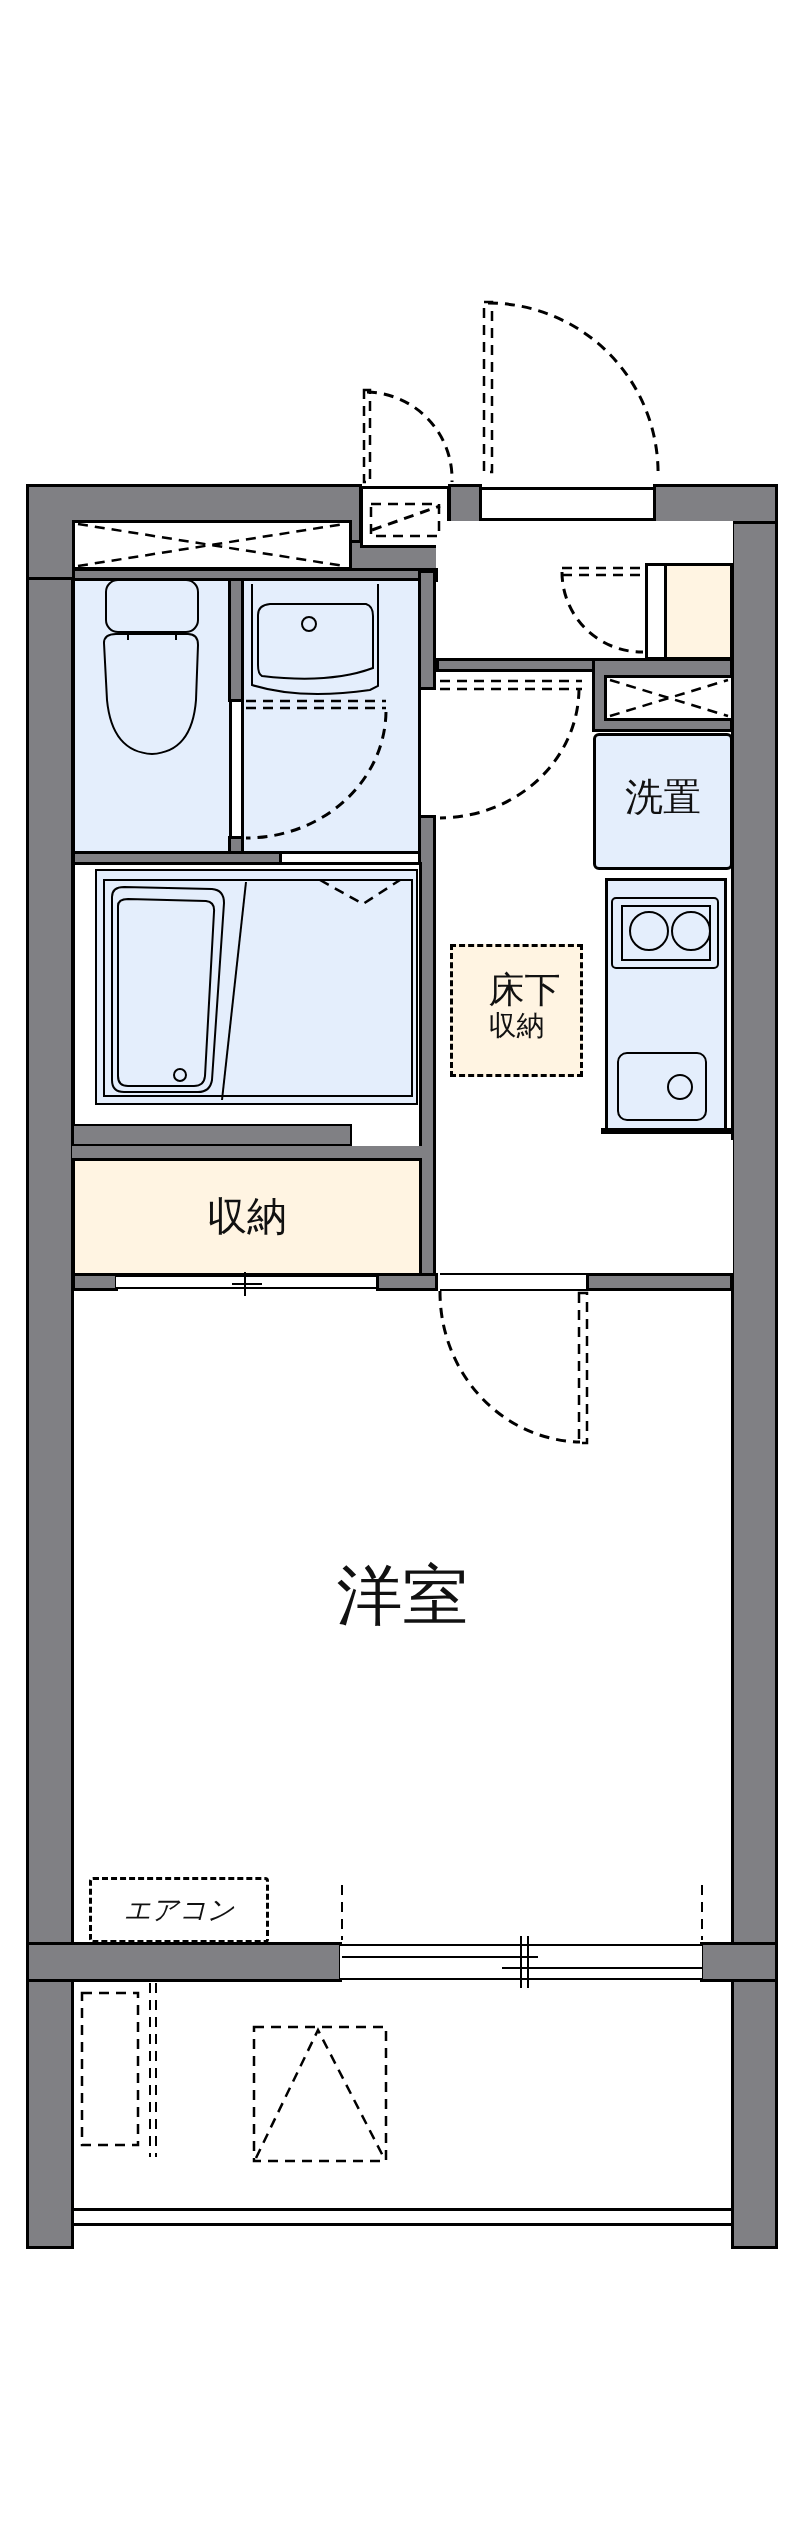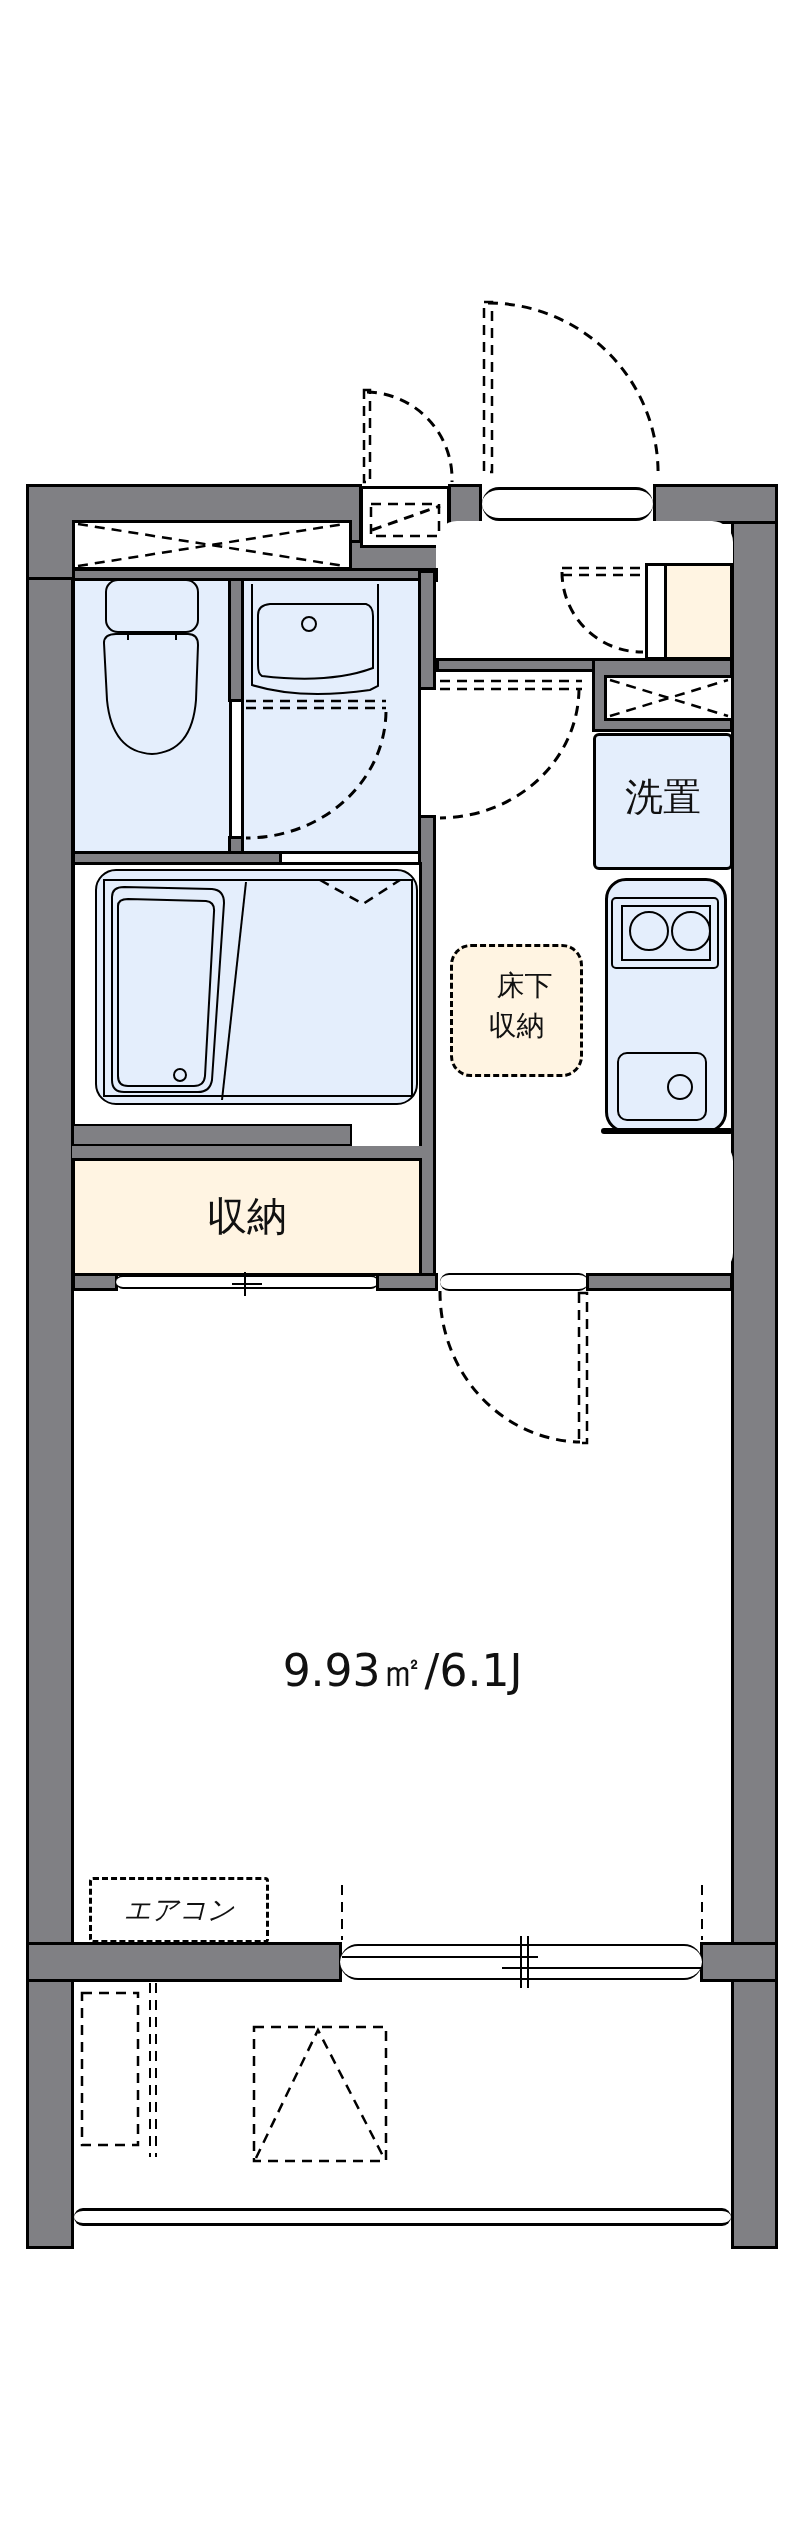--- a/index.html
+++ b/index.html
@@ -1,18 +1,18 @@
 <!DOCTYPE html>
 <html><head>
   <meta charset="utf-8">
   <style>
     html, body { margin: 0; padding: 0; background: #ffffff; }
     body { width: 800px; height: 2540px; position: relative; overflow: hidden;
            font-family: "DejaVu Sans", "Liberation Sans", sans-serif; }
-    .abs { position: absolute; box-sizing: border-box; border-radius: 21px; }
+    .abs { position: absolute; box-sizing: border-box; }
     .wall { position: absolute; background: #808084; border: 3px solid #000; box-sizing: border-box; }
     .room { position: absolute; box-sizing: border-box; border: 3px solid #000; }
     .blue { background: #E4EEFC; }
     .beige { background: #FFF4E2; }
     .white { background: #ffffff; }
     .label { position: absolute; color: #111; text-align: center; white-space: nowrap; line-height: 1; }
     svg.overlay { position: absolute; left: 0; top: 0; width: 800px; height: 2540px; pointer-events: none; }
   </style>
 </head>
 <body>
@@ -57,41 +57,41 @@
   <div class="abs blue" style="left:593px;top:733px;width:140px;height:137px;border:3px solid #000;border-radius:6px;"></div>
   <div class="label" style="left:593px;top:778px;width:140px;font-size:38px;">洗置</div>
 
   <div class="abs white" style="left:436px;top:672px;width:156px;height:602px;"></div>
   <div class="abs white" style="left:592px;top:1140px;width:141px;height:134px;"></div>
 
   <div class="abs blue" style="left:605px;top:878px;width:122px;height:255px;border:3px solid #000;"></div>
   <div class="abs" style="left:601px;top:1128px;width:132px;height:6px;background:#000;"></div>
 
   <div class="abs beige" style="left:450px;top:944px;width:133px;height:133px;border:3px dashed #000;"></div>
-  <div class="label" style="left:450px;top:972px;width:149px;font-size:28px;">床下</div>
+  <div class="label" style="left:450px;top:972px;width:149px;font-size:36px;">床下</div>
   <div class="label" style="left:450px;top:1012px;width:133px;font-size:28px;">収納</div>
 
   <div class="wall" style="left:72px;top:851px;width:210px;height:16px;"></div>
 
   <div class="room white" style="left:72px;top:862px;width:350px;height:290px;"></div>
   <div class="abs blue" style="left:95px;top:869px;width:323px;height:236px;border:2px solid #000;"></div>
   <div class="wall" style="left:72px;top:1124px;width:280px;height:22px;border-width:2px;"></div>
   <div class="wall" style="left:72px;top:1146px;width:350px;height:14px;border-width:0;"></div>
 
   <div class="room beige" style="left:72px;top:1158px;width:350px;height:118px;"></div>
   <div class="label" style="left:72px;top:1196px;width:350px;font-size:40px;">収納</div>
 
   <div class="wall" style="left:72px;top:1273px;width:46px;height:18px;"></div>
   <div class="abs white" style="left:116px;top:1275px;width:262px;height:14px;border-top:2px solid #000;border-bottom:2px solid #000;"></div>
   <div class="wall" style="left:376px;top:1273px;width:62px;height:18px;"></div>
   <div class="abs white" style="left:440px;top:1273px;width:148px;height:18px;border-top:2px solid #000;border-bottom:2px solid #000;"></div>
   <div class="wall" style="left:586px;top:1273px;width:147px;height:18px;"></div>
 
   <div class="abs white" style="left:74px;top:1291px;width:657px;height:654px;"></div>
-  <div class="label" style="left:74px;top:1649px;width:657px;font-size:44px;">9.93㎡/6.1J</div>
+  <div class="label" style="left:74px;top:1563px;width:657px;font-size:66px;">洋室</div>
 
   <div class="abs" style="left:89px;top:1877px;width:180px;height:66px;border:3px dashed #000;border-radius:4px;"></div>
   <div class="label" style="left:89px;top:1896px;width:180px;font-size:27px;font-style:italic;">エアコン</div>
 
   <div class="wall" style="left:26px;top:1942px;width:316px;height:40px;"></div>
   <div class="wall" style="left:700px;top:1942px;width:78px;height:40px;"></div>
   <div class="abs white" style="left:340px;top:1944px;width:362px;height:36px;border-top:2px solid #000;border-bottom:2px solid #000;"></div>
 
   <div class="abs white" style="left:74px;top:1982px;width:657px;height:228px;"></div>
   <div class="abs white" style="left:74px;top:2208px;width:657px;height:18px;border-top:3px solid #000;border-bottom:3px solid #000;"></div>

